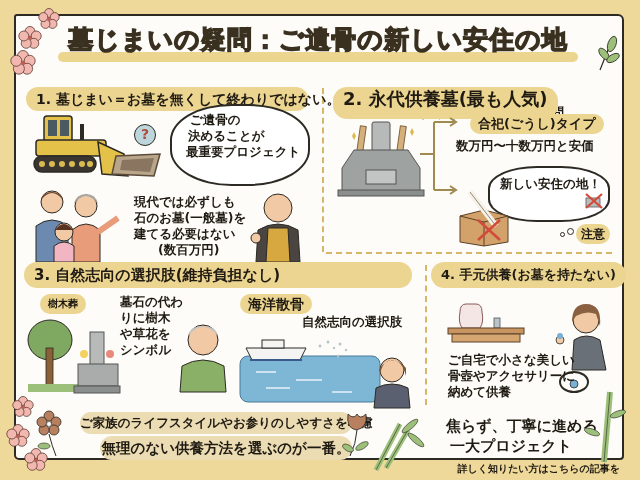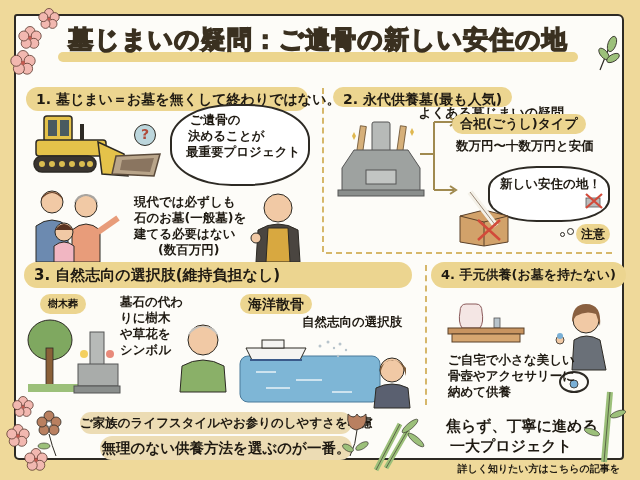--- a/index.html
+++ b/index.html
@@ -31,21 +31,21 @@
   .subtitle {
     position: absolute; left: 0; top: 64px; width: 564px; text-align: right;
     font-size: 13px; font-weight: bold; color: #1f1a12; margin-top: 40px;
   }
   .pill {
     position: absolute; background: #ecd590; border-radius: 14px;
     font-weight: bold; color: #1f1a12; white-space: nowrap;
     padding: 0 10px;
   }
   .h1 { left: 26px; top: 87px; height: 24px; line-height: 24px; font-size: 14px; width: 282px; }
-  .h2 { left: 333px; top: 87px; height: 20px; line-height: 24px; font-size: 14px; text-align: center; }
+  .h2 { left: 333px; top: 87px; height: 32px; line-height: 24px; font-size: 18px; text-align: center; }
   .h3 { left: 24px; top: 262px; height: 26px; line-height: 26px; font-size: 15px; width: 388px; }
   .h4 { left: 431px; top: 262px; height: 26px; line-height: 26px; font-size: 13px; }
   .tag { height: 20px; line-height: 20px; font-size: 13px; padding: 0 8px; }
   .dash-v { position: absolute; border-left: 2px dashed #d6b76a; }
   .dash-h { position: absolute; border-top: 2px dashed #d6b76a; }
   .txt { position: absolute; font-weight: bold; font-size: 12.5px; line-height: 16px; color: #1f1a12; white-space: nowrap; }
   .bubble {
     position: absolute; border: 2px solid #2d2a24; border-radius: 50%;
     background: #fff;
   }
@@ -182,21 +182,21 @@
   <rect x="30" y="52" width="30" height="14" fill="#c2c5c3" stroke="#555" stroke-width="1"></rect>
   <rect x="2" y="72" width="86" height="6" fill="#8a8e8c" stroke="#555" stroke-width="1"></rect>
   <path d="M16 18 l2 -4 l2 4 l-2 4z M74 14 l2 -4 l2 4 l-2 4z" fill="#e0b850"></path>
 </svg>
 
 <svg style="left:420px;top:118px" width="40" height="80" viewBox="0 0 40 80">
   <path d="M0 36 L14 36 M14 4 L14 72 M14 4 L34 4 M14 72 L34 72" stroke="#a08a50" stroke-width="2" fill="none"></path>
   <path d="M30 0 L36 4 L30 8 M30 68 L36 72 L30 76" stroke="#a08a50" stroke-width="2" fill="none"></path>
 </svg>
 
-<div class="pill tag" style="left:452px;top:114px;font-size:13px">合祀(ごうし)タイプ</div>
+<div class="pill tag" style="left:470px;top:114px;font-size:13px">合祀(ごうし)タイプ</div>
 <div class="txt" style="left:456px;top:138px">数万円〜十数万円と安価</div>
 
 <div class="bubble" style="left:488px;top:166px;width:122px;height:56px;border-radius:40%"></div>
 <div class="txt" style="left:500px;top:176px">
   <div>新しい安住の地！</div>
 </div>
 <svg style="left:584px;top:192px" width="20" height="18" viewBox="0 0 20 18">
   <rect x="2" y="6" width="14" height="9" fill="#bbb" stroke="#555" stroke-width="0.8"></rect>
   <path d="M2 2 L18 16 M18 2 L2 16" stroke="#d24a3a" stroke-width="2.2"></path>
 </svg>

